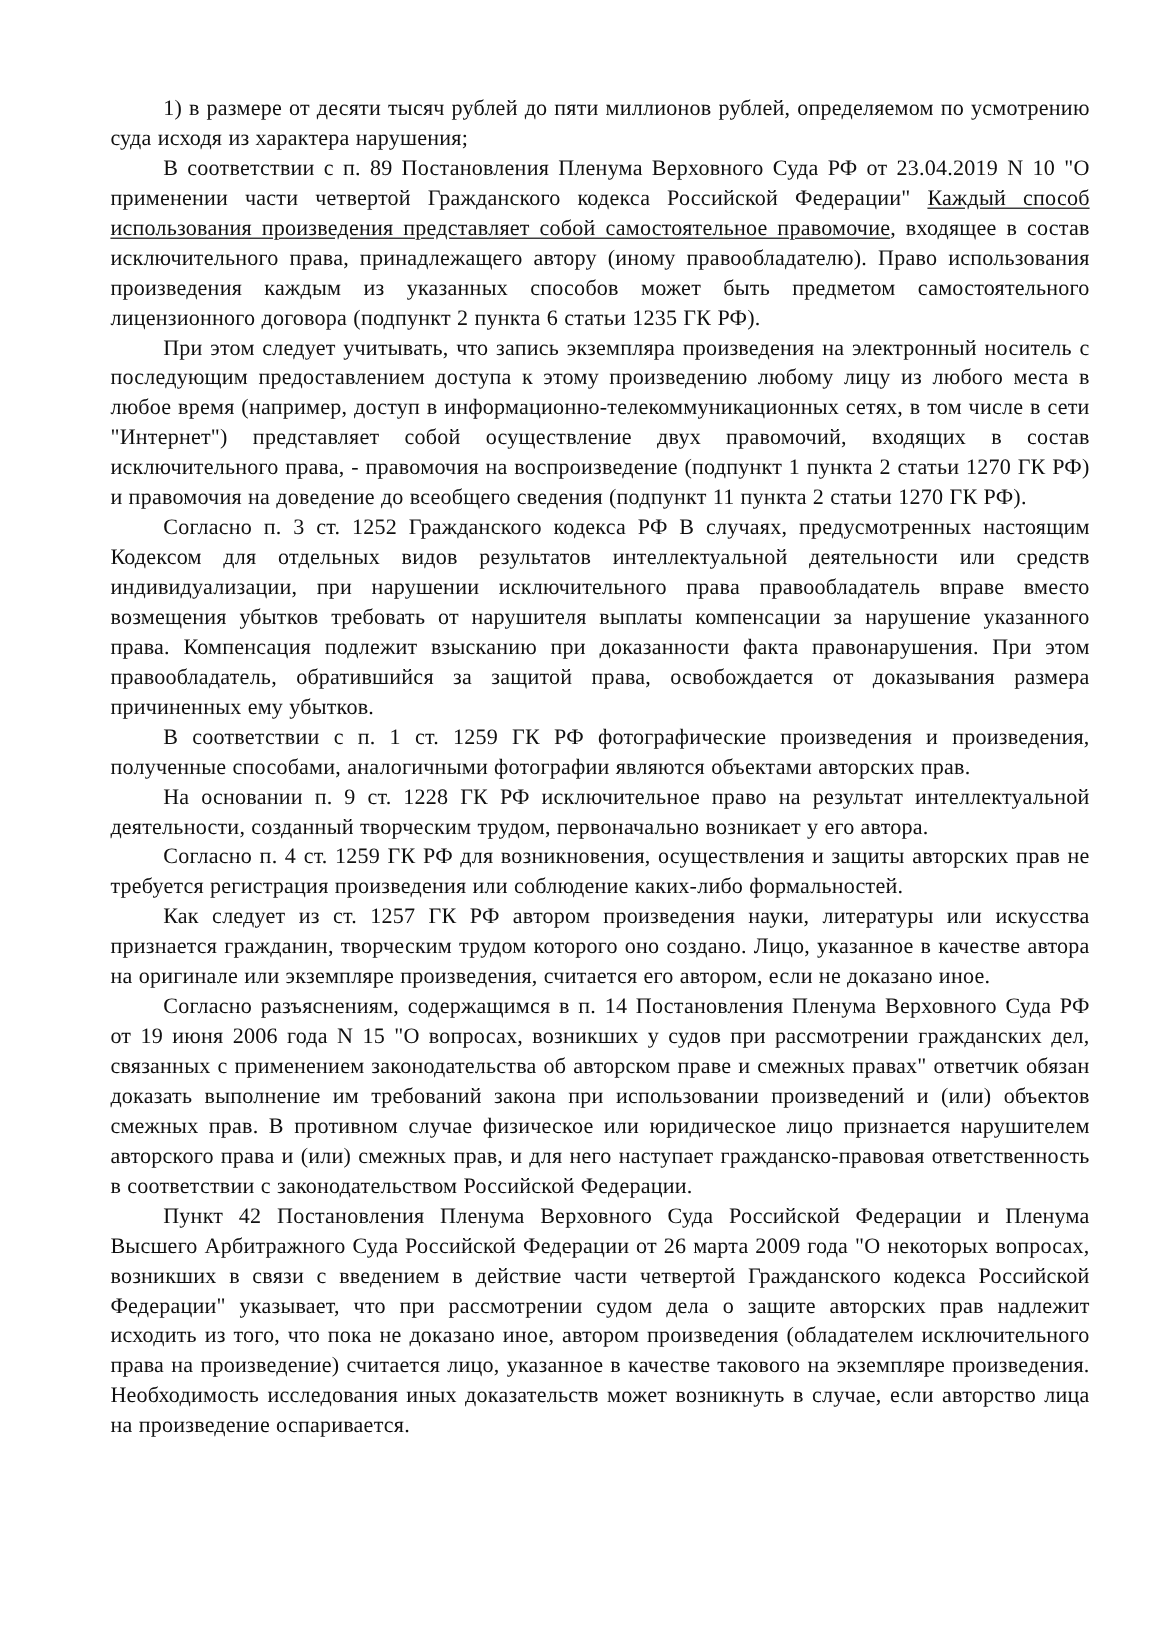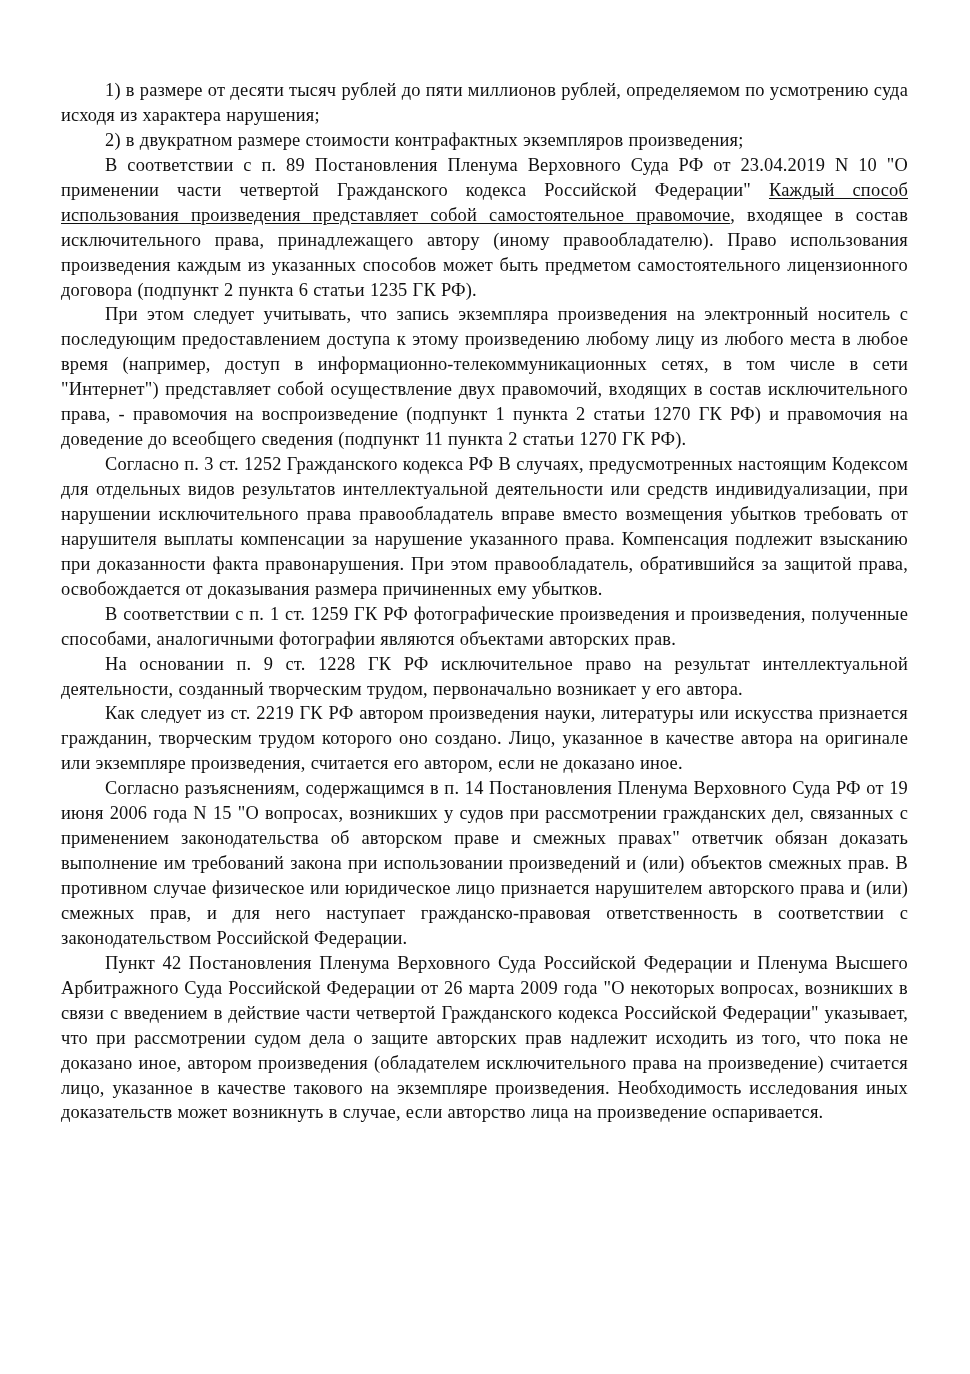--- a/index.html
+++ b/index.html
@@ -12,21 +12,21 @@
     height: 1374px;
     font-family: "Liberation Serif", "DejaVu Serif", serif;
     color: #000000;
     position: relative;
     overflow: hidden;
   }
   .page {
     width: 970px;
     height: 1374px;
     box-sizing: border-box;
-    padding: 78px 62px 40px 61px;
+    padding: 78px 62px 40px 92px;
     position: relative;
   }
   .doc-body {
     font-size: 18.4px;
     line-height: 1.355;
     text-align: justify;
     text-justify: inter-word;
     color: #101010;
   }
   p.para {
@@ -50,34 +50,34 @@
   }
 </style>
 </head>
 <body>
 
 <div class="page">
   <div class="doc-body">
 
     <p class="para">1) в размере от десяти тысяч рублей до пяти миллионов рублей, определяемом по усмотрению суда исходя из характера нарушения;</p>
 
-    <p class="para">2) в двукратном размере стоимости контрафактных экземпляров произведения;</p>
 
 
     <p class="para"><span>В соответствии с п. 89 Постановления Пленума Верховного Суда РФ от 23.04.2019 N 10 "О применении части четвертой Гражданского кодекса Российской Федерации" </span><span class="u-seg">Каждый способ использования произведения представляет собой самостоятельное правомочие</span><span>, входящее в состав исключительного права, принадлежащего автору (иному правообладателю). Право использования произведения каждым из указанных способов может быть предметом самостоятельного лицензионного договора (подпункт 2 пункта 6 статьи 1235 ГК РФ).</span></p>
 
     <p class="para">При этом следует учитывать, что запись экземпляра произведения на электронный носитель с последующим предоставлением доступа к этому произведению любому лицу из любого места в любое время (например, доступ в информационно-телекоммуникационных сетях, в том числе в сети "Интернет") представляет собой осуществление двух правомочий, входящих в состав исключительного права, - правомочия на воспроизведение (подпункт 1 пункта 2 статьи 1270 ГК РФ) и правомочия на доведение до всеобщего сведения (подпункт 11 пункта 2 статьи 1270 ГК РФ).</p>
 
     <p class="para">Согласно п. 3 ст. 1252 Гражданского кодекса РФ В случаях, предусмотренных настоящим Кодексом для отдельных видов результатов интеллектуальной деятельности или средств индивидуализации, при нарушении исключительного права правообладатель вправе вместо возмещения убытков требовать от нарушителя выплаты компенсации за нарушение указанного права. Компенсация подлежит взысканию при доказанности факта правонарушения. При этом правообладатель, обратившийся за защитой права, освобождается от доказывания размера причиненных ему убытков.</p>
 
     <p class="para">В соответствии с п. 1 ст. 1259 ГК РФ фотографические произведения и произведения, полученные способами, аналогичными фотографии являются объектами авторских прав.</p>
 
     <p class="para">На основании п. 9 ст. 1228 ГК РФ исключительное право на результат интеллектуальной деятельности, созданный творческим трудом, первоначально возникает у его автора.</p>
 
+    <p class="para">Согласно п. 4 ст. 1259 ГК РФ для возникновения, осуществления и защиты авторских прав не требуется регистрация произведения или соблюдение каких-либо формальностей.</p>
 
-    <p class="para">Как следует из ст. 2219 ГК РФ автором произведения науки, литературы или искусства признается гражданин, творческим трудом которого оно создано. Лицо, указанное в качестве автора на оригинале или экземпляре произведения, считается его автором, если не доказано иное.</p>
+    <p class="para">Как следует из ст. 1257 ГК РФ автором произведения науки, литературы или искусства признается гражданин, творческим трудом которого оно создано. Лицо, указанное в качестве автора на оригинале или экземпляре произведения, считается его автором, если не доказано иное.</p>
 
     <p class="para">Согласно разъяснениям, содержащимся в п. 14 Постановления Пленума Верховного Суда РФ от 19 июня 2006 года N 15 "О вопросах, возникших у судов при рассмотрении гражданских дел, связанных с применением законодательства об авторском праве и смежных правах" ответчик обязан доказать выполнение им требований закона при использовании произведений и (или) объектов смежных прав. В противном случае физическое или юридическое лицо признается нарушителем авторского права и (или) смежных прав, и для него наступает гражданско-правовая ответственность в соответствии с законодательством Российской Федерации.</p>
 
     <p class="para">Пункт 42 Постановления Пленума Верховного Суда Российской Федерации и Пленума Высшего Арбитражного Суда Российской Федерации от 26 марта 2009 года "О некоторых вопросах, возникших в связи с введением в действие части четвертой Гражданского кодекса Российской Федерации" указывает, что при рассмотрении судом дела о защите авторских прав надлежит исходить из того, что пока не доказано иное, автором произведения (обладателем исключительного права на произведение) считается лицо, указанное в качестве такового на экземпляре произведения. Необходимость исследования иных доказательств может возникнуть в случае, если авторство лица на произведение оспаривается.</p>
 
   </div>
 </div>
 
 </body></html>

